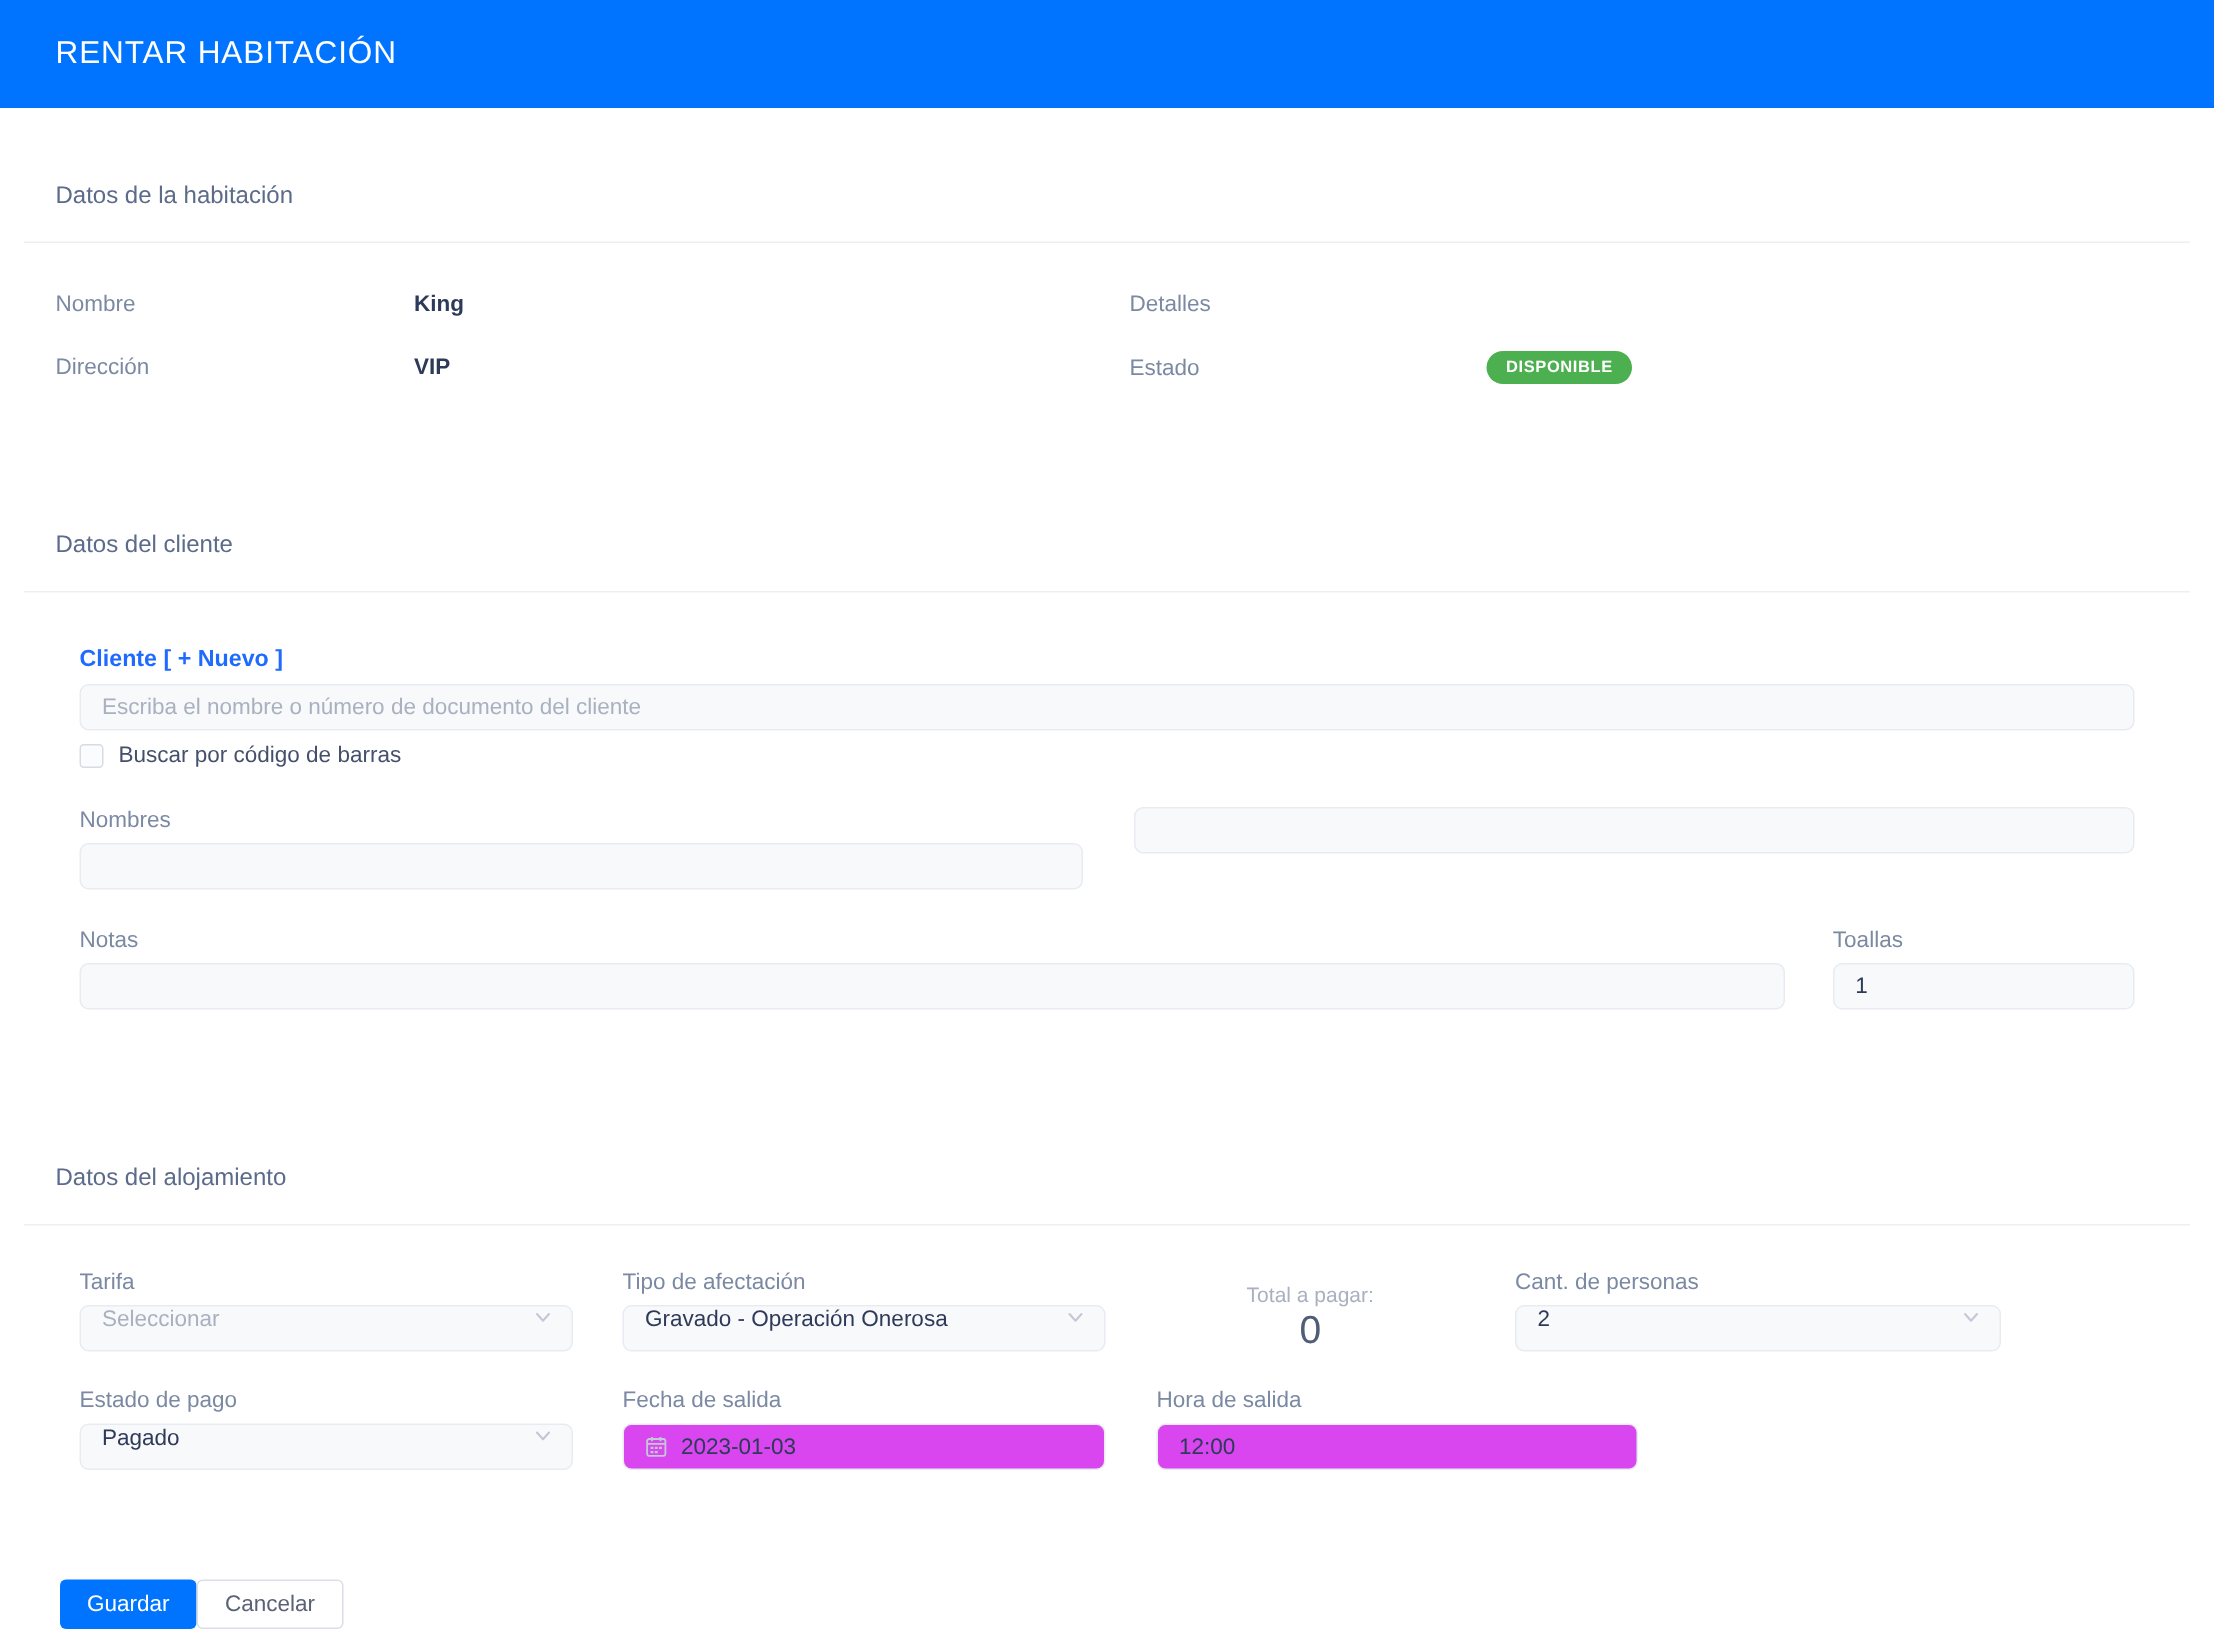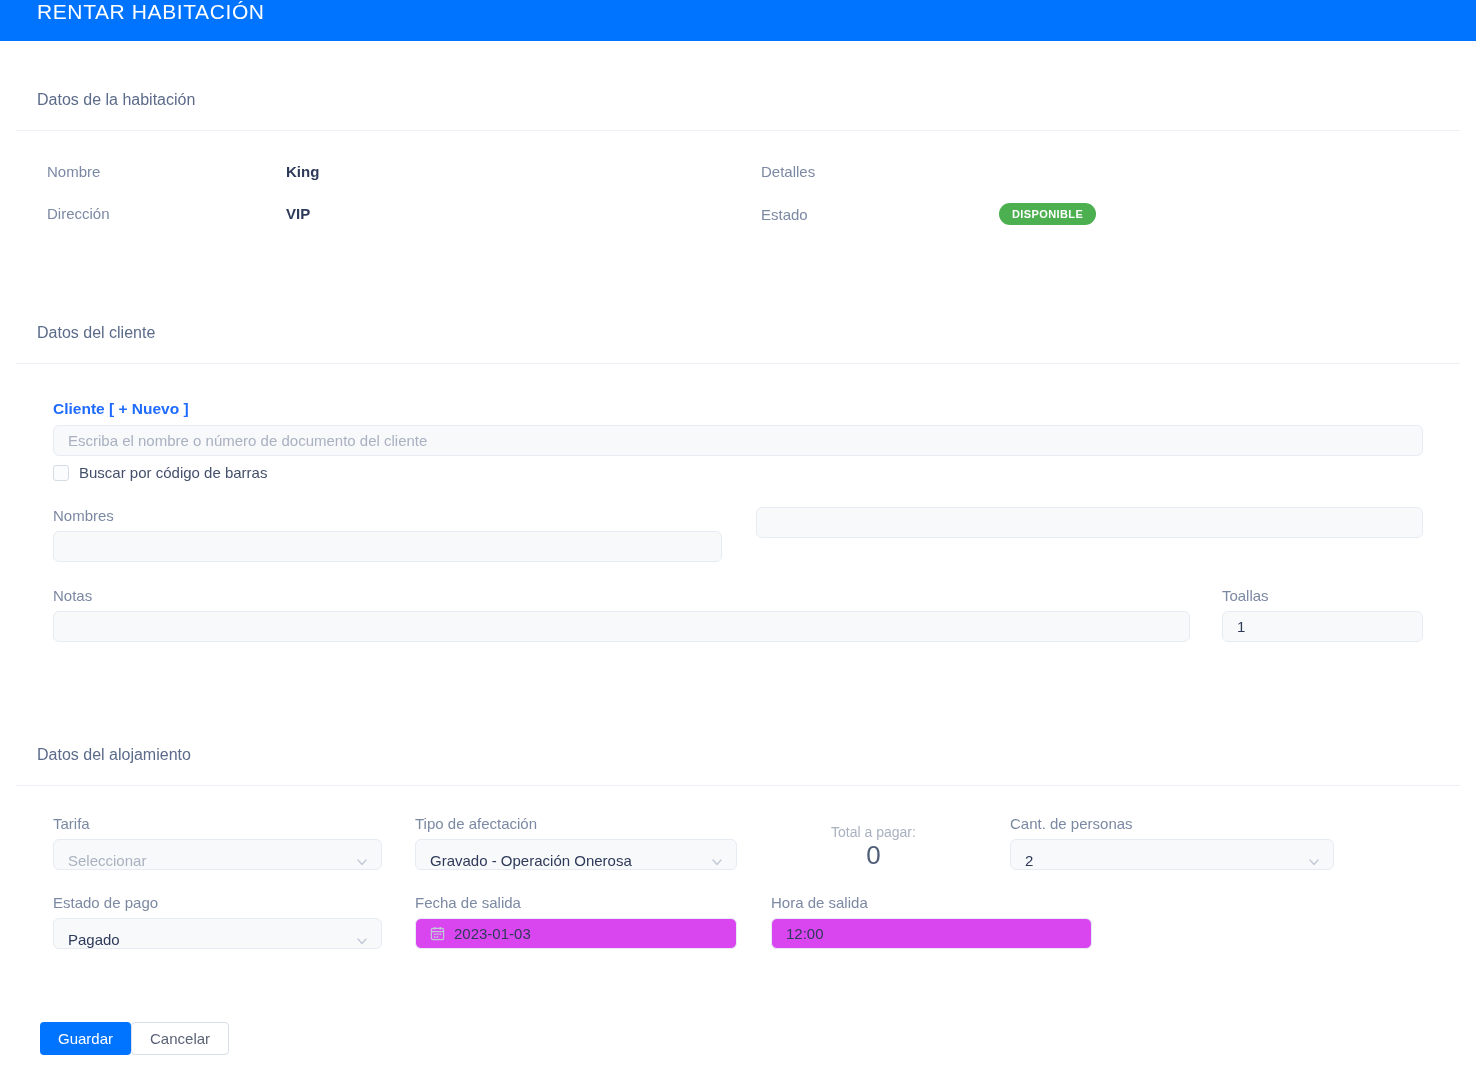--- a/index.html
+++ b/index.html
@@ -6,23 +6,24 @@
   html, body { background: #ffffff; }
   body {
     width: 1476px;
     height: 1092px;
     font-family: "Liberation Sans", sans-serif;
     color: #2e3a59;
     overflow: hidden;
   }
   
   .topbar {
-    height: 41px;
+    height: 72px;
     background: #0074ff;
     display: flex;
+    align-items: center;
     padding-left: 37px;
   }
   .topbar h1 {
     color: #ffffff;
     font-size: 21px;
     font-weight: 500;
     letter-spacing: 0.6px;
   }
   
   .section-title {
@@ -35,21 +36,21 @@
     border: none;
     border-top: 1px solid #eceff4;
     margin: 21px 16px 0 16px;
   }
   
   .room-grid {
     display: flex;
     margin: 30px 37px 0 37px;
   }
   .room-col { display: flex; flex-direction: column; row-gap: 22px; }
-  .room-col.left  { width: 716px; margin-left: 10px; }
+  .room-col.left  { width: 716px; }
   .room-col.right { width: 680px; }
   .room-row { display: flex; align-items: center; min-height: 20px; }
   .room-row .lbl { width: 239px; flex: 0 0 239px; color: #7c89a3; font-size: 15px; }
   .room-col.right .lbl { width: 238px; flex: 0 0 238px; }
   .room-row .val { font-weight: 700; color: #2e3a59; font-size: 15px; }
   .badge {
     display: inline-block;
     background: #4caf50;
     color: #ffffff;
     font-size: 11px;
@@ -78,21 +79,21 @@
     padding: 0 14px;
     outline: none;
   }
   .tbox::placeholder { color: #a9b1c0; }
   .selectbox {
     background: #f8f9fb;
     border: 1px solid #e7ebf2;
     border-radius: 6px;
     height: 31px;
     display: flex;
-    align-items: flex-end;
+    align-items: flex-start;
     justify-content: space-between;
     padding: 0 12px 0 14px;
     font-size: 15px;
     color: #2e3a59;
     cursor: pointer;
   }
   .selectbox .placeholder-text { color: #a9b1c0; }
   .chev { width: 14px; height: 14px; flex: 0 0 14px; }
   .iconbox {
     background: #d946ef;

